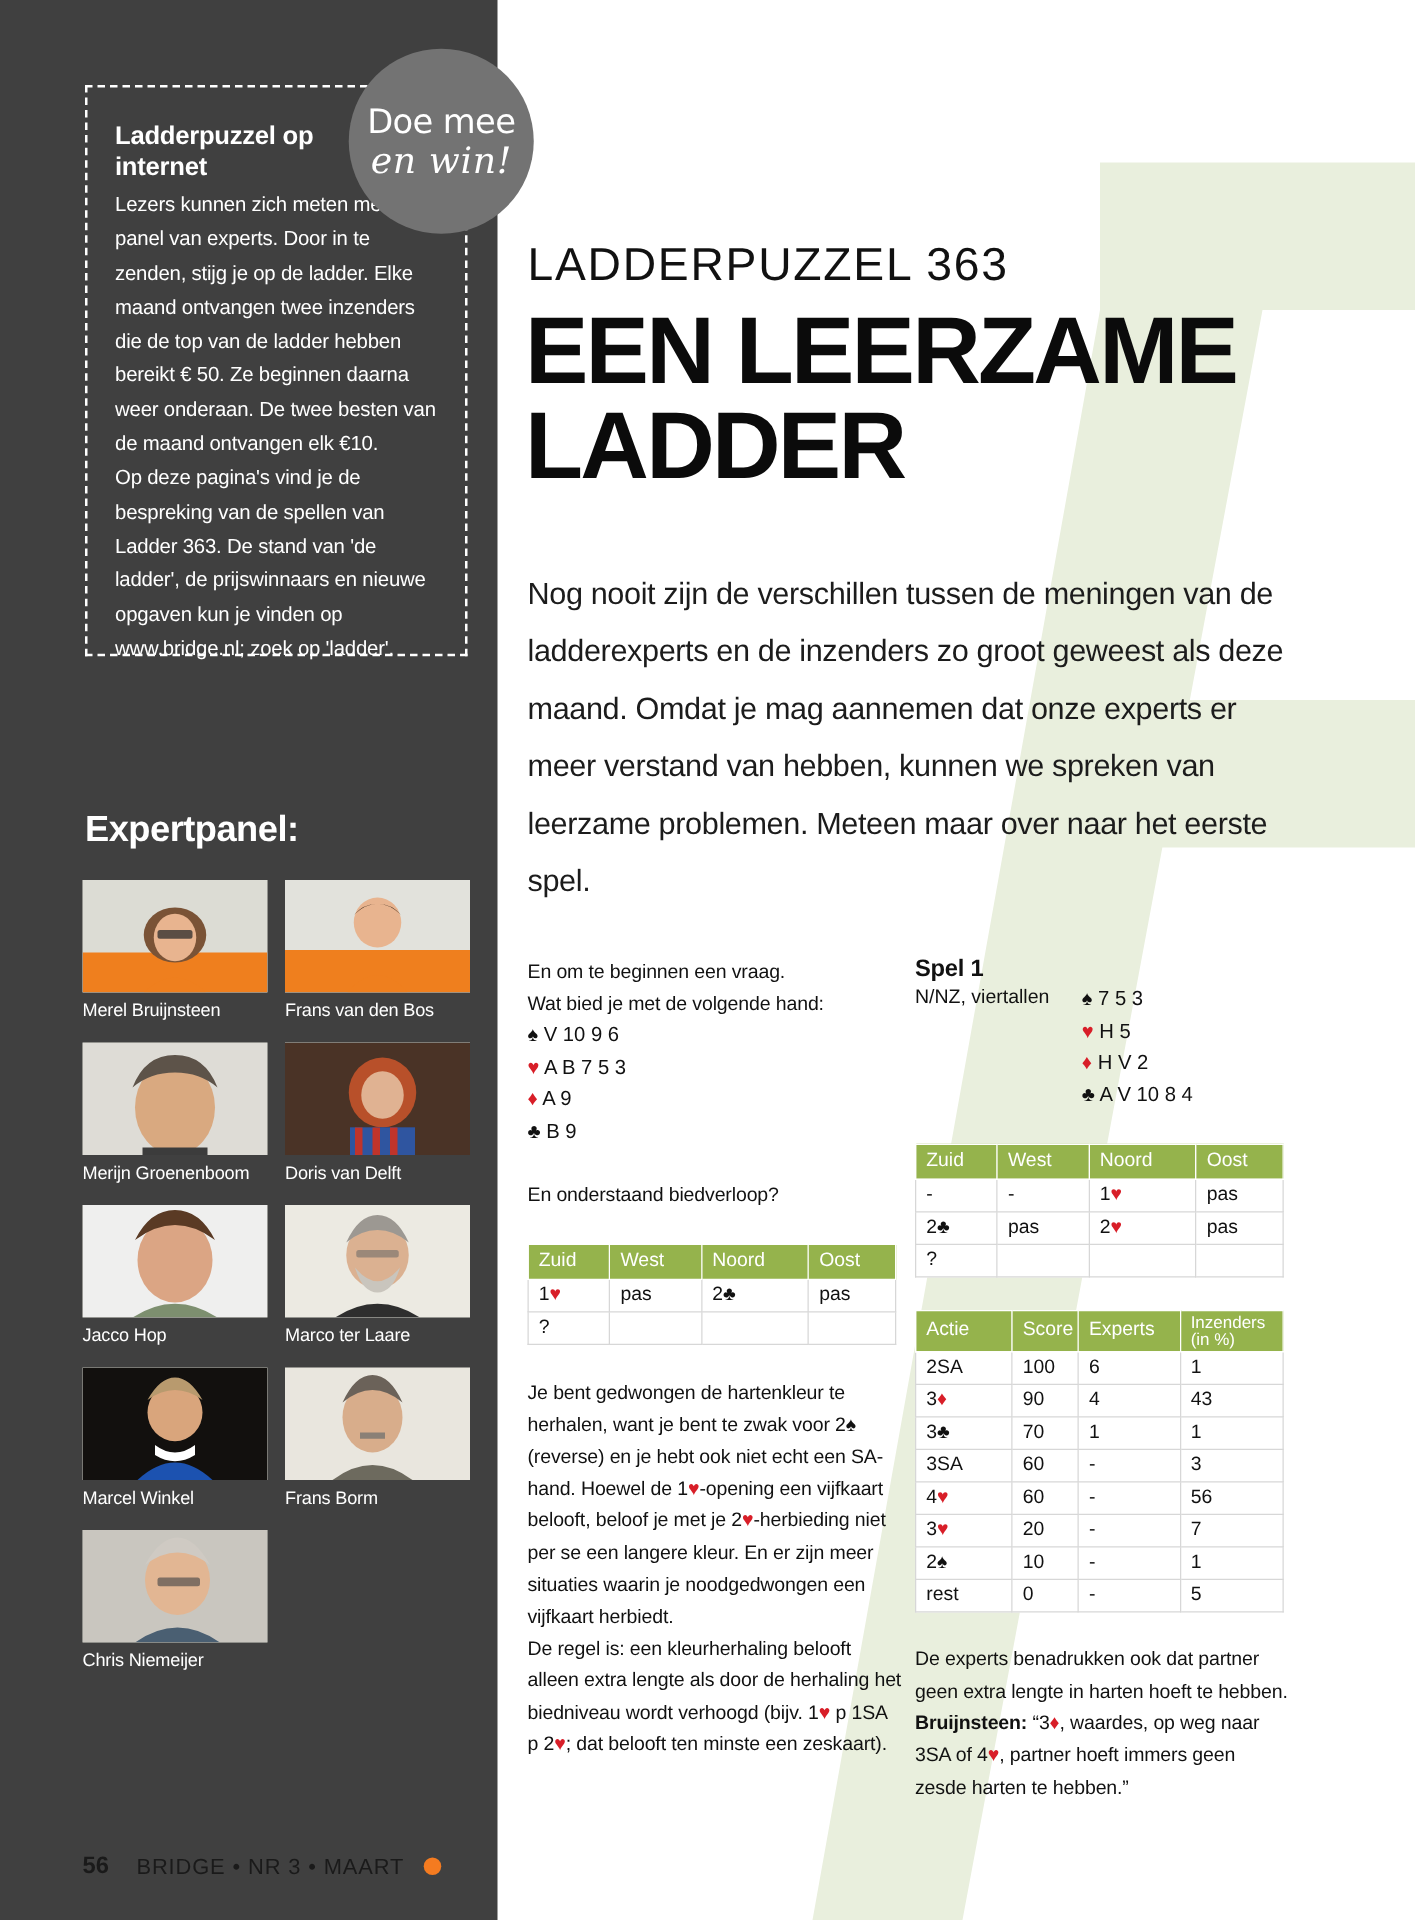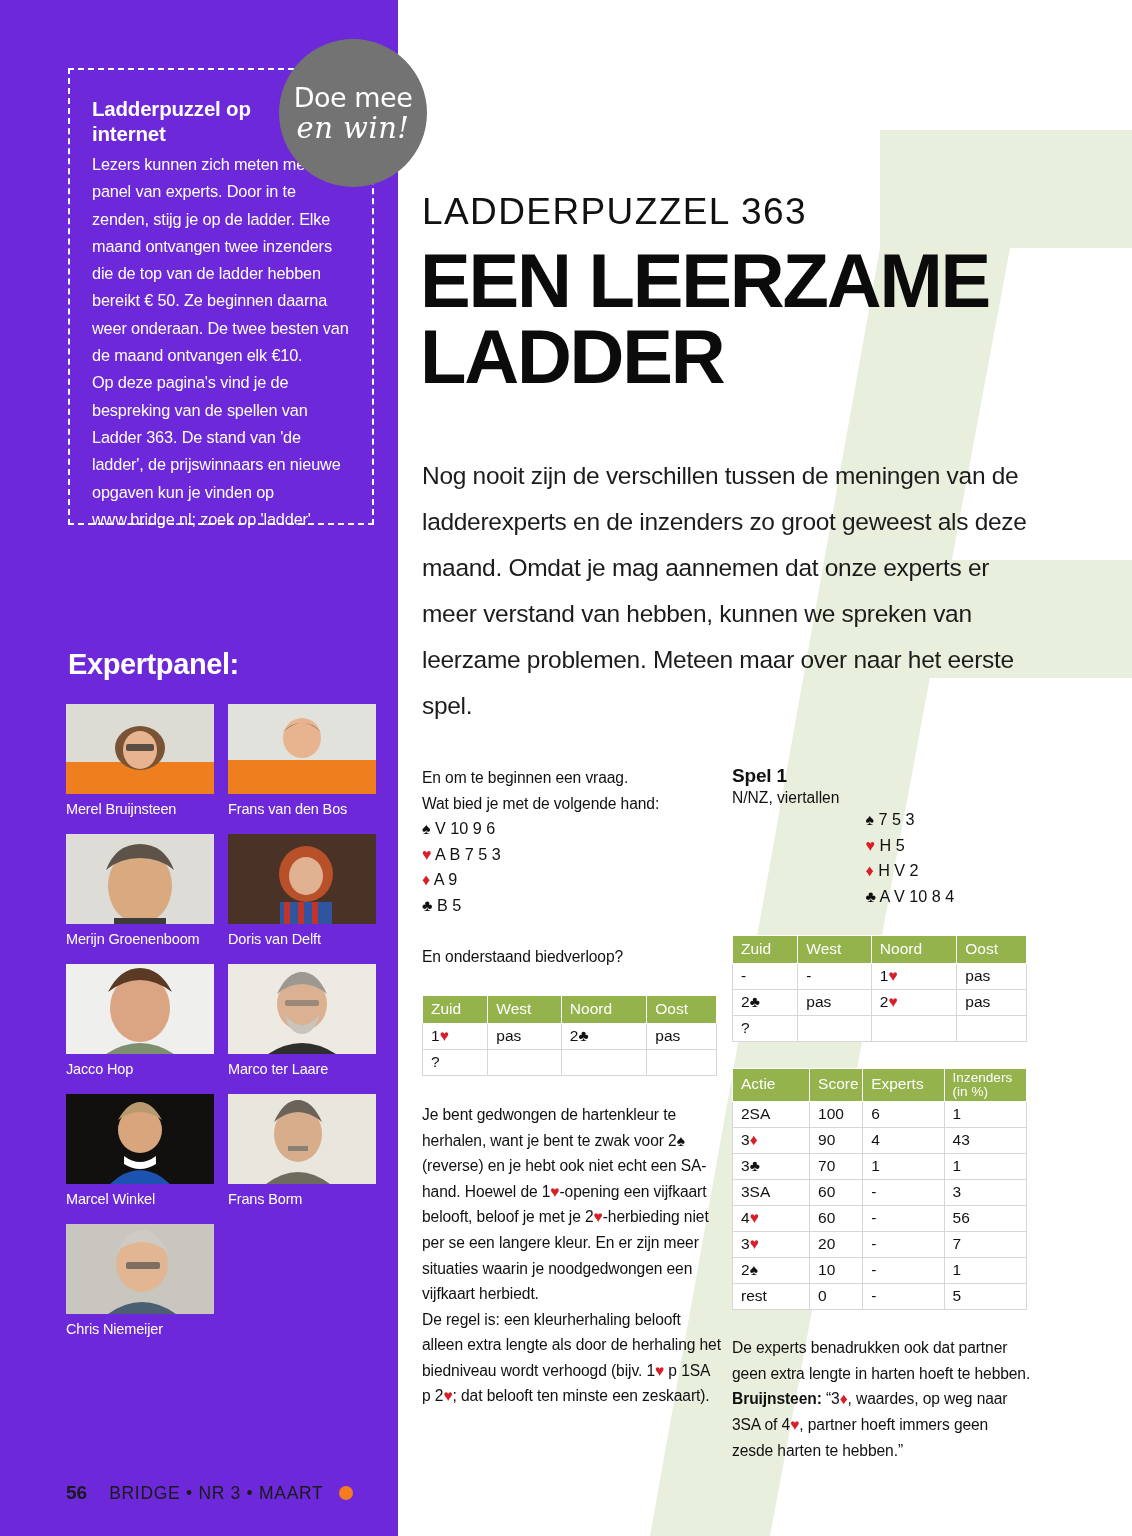--- a/index.html
+++ b/index.html
@@ -17,21 +17,21 @@
   }
 
   
   .watermark { position: absolute; top: 0; left: 0; width: 1132px; height: 1536px;
                pointer-events: none; z-index: 0; }
 
   
   .sidebar {
     position: absolute; left: 0; top: 0;
     width: 398px; height: 1536px;
-    background: #6d28d9;
+    background: #404040;
     z-index: 2;
   }
   .promo-box {
     position: absolute; left: 68px; top: 68px;
     width: 306px; height: 457px;
     border: 2px dashed #ffffff;
     padding: 26px 22px 10px 22px;
   }
   .promo-title {
     color: #ffffff; font-weight: bold; font-size: 20.5px;
@@ -134,21 +134,21 @@
 
   .hand { font-size: 16.2px; line-height: 25.6px; color: #111; }
   .hand .row { white-space: nowrap; }
   .suit { font-size: 16px; }
   .red { color: #d81e28; }
   .blk { color: #111; }
 
   .spel-title { font-size: 19px; font-weight: bold; color: #111; letter-spacing: -.2px; }
   .spel-sub { font-size: 15.6px; color: #111; margin-top: 2px; }
   .spel-row { display: flex; }
-  .spel-hand { margin-left: 26px; margin-top: 20px; }
+  .spel-hand { margin-left: 26px; }
 
   
   table.bid, table.res {
     border-collapse: collapse; width: 295px;
     font-size: 15.5px; color: #111; background: #fff;
   }
   table.bid th, table.res th {
     background: #95b34c; color: #ffffff; font-weight: normal;
     text-align: left; padding: 4px 0 5px 8px; font-size: 15.5px;
     border: 1px solid #ffffff;
@@ -335,21 +335,21 @@
       <div class="col-left">
         <div class="btext">
           <p>En om te beginnen een vraag.</p>
           <p>Wat bied je met de volgende hand:</p>
         </div>
 
         <div class="hand">
           <div class="row"><span class="suit blk">♠</span> <span>V 10 9 6</span></div>
           <div class="row"><span class="suit red">♥</span> <span>A B 7 5 3</span></div>
           <div class="row"><span class="suit red">♦</span> <span>A 9</span></div>
-          <div class="row"><span class="suit blk">♣</span> <span>B 5</span></div>
+          <div class="row"><span class="suit blk">♣</span> <span>B 9</span></div>
         </div>
 
         <div class="gap"></div>
 
         <div class="btext">En onderstaand biedverloop?</div>
 
         <div class="gap"></div>
 
         <table class="bid">
           <tbody>

